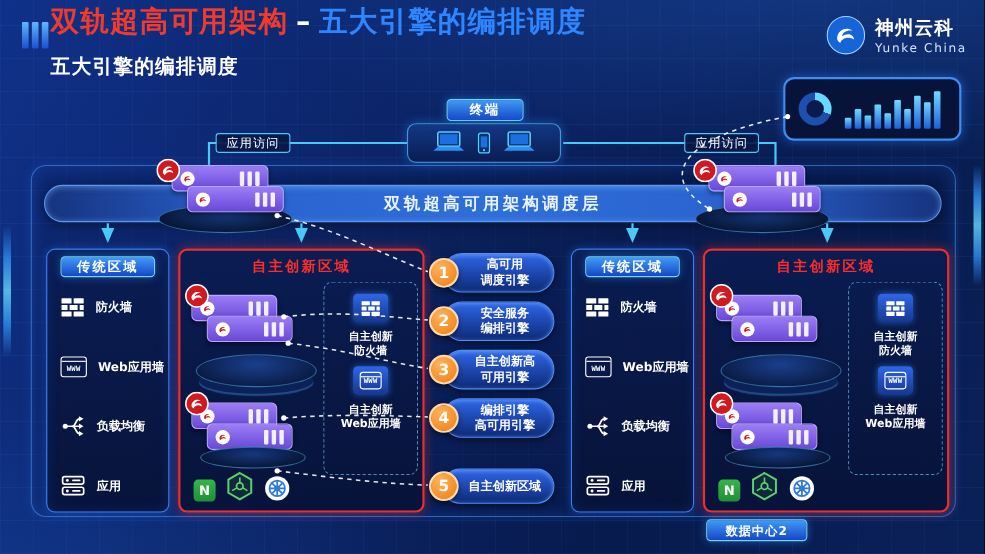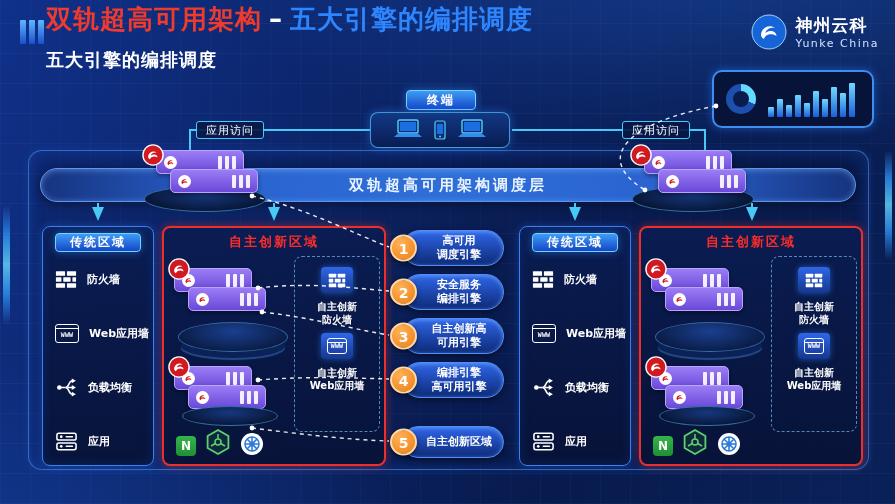--- a/index.html
+++ b/index.html
@@ -611,20 +611,21 @@
   <div class="engine" style="top:362px;height:36px">
     <span class="engine-num">4</span>
     <span class="engine-label">编排引擎
 高可用引擎</span>
   </div>
   <div class="engine" style="top:426px;height:32px">
     <span class="engine-num">5</span>
     <span class="engine-label">自主创新区域</span>
   </div>
 
+  <div class="glow-pill dc-pill" style="left:642px;top:472px">数据中心2</div>
 
   <svg class="overlay">
     <g stroke="rgba(255,255,255,.9)" stroke-width="1.4" stroke-dasharray="4 4" fill="none">
       <path d="M252 196 C305 208 350 232 389 247"></path>
       <path d="M258 288 C310 282 352 288 389 291"></path>
       <path d="M262 312 C315 318 356 330 389 335"></path>
       <path d="M258 380 C310 376 352 378 389 379"></path>
       <path d="M252 428 C300 434 350 440 389 441"></path>
       <path d="M716 106 C628 122 592 158 645 190"></path>
     </g>

